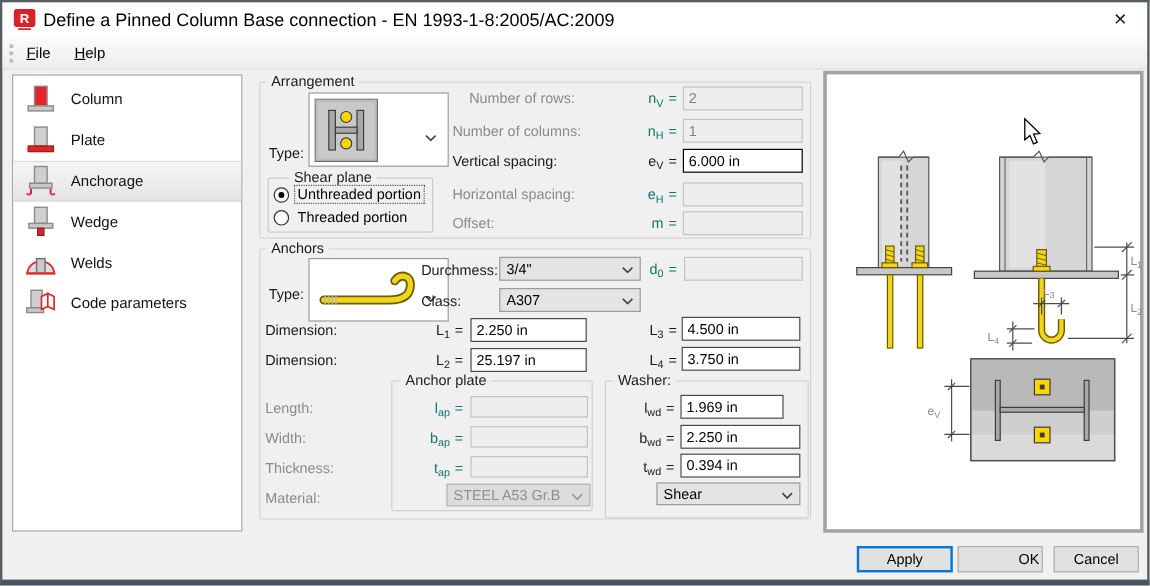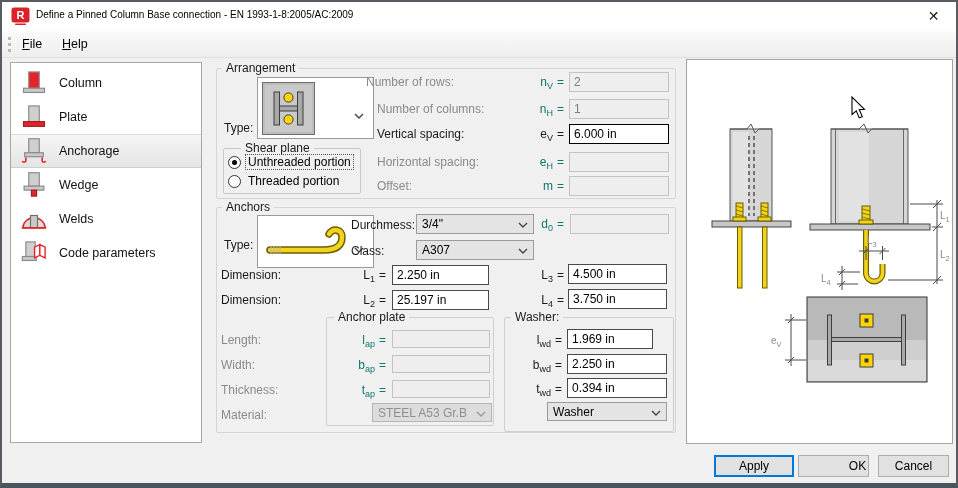--- a/index.html
+++ b/index.html
@@ -4,21 +4,21 @@
 <style>
   html,body{margin:0;padding:0;background:#9aa2a8;font-family:"Liberation Sans",sans-serif;}
   *{box-sizing:border-box;}
   #window{position:relative;width:958px;height:488px;background:#f0f0f0;
     border:2px solid #565c61;border-bottom:5px solid #4a545c;overflow:hidden;}
   .abs{position:absolute;}
   .lbl{font-size:12px;color:#1a1a1a;white-space:nowrap;}
   .lbl.dim{color:#8a8a8a;}
   
   #titlebar{position:absolute;left:0;top:0;width:954px;height:29px;background:#ffffff;}
-  #title-text{position:absolute;left:34px;top:7px;font-size:10px;color:#000;white-space:nowrap;}
+  #title-text{position:absolute;left:34px;top:7px;font-size:15px;color:#000;white-space:nowrap;}
   #app-icon{position:absolute;left:9px;top:5px;width:19px;height:19px;}
   #close-btn{position:absolute;right:0;top:0;width:45px;height:29px;text-align:center;
     line-height:29px;font-size:14px;color:#222;cursor:default;}
   
   #menubar{position:absolute;left:0;top:29px;width:954px;height:27px;
     background:linear-gradient(#fbfbfb,#ededed);border-bottom:1px solid #e0e0e0;}
   .grip{position:absolute;left:6px;top:6px;height:15px;width:0;border-left:3px dotted #b9bcbe;}
   .menu-item{position:absolute;top:5px;font-size:12.5px;color:#000;padding:1px 4px;}
   .menu-item::first-letter{text-decoration:underline;}
   #menu-file{left:16px;}
@@ -56,21 +56,21 @@
   .sym .eq{margin-left:4px;}
   
   .radio-row{position:absolute;display:flex;align-items:center;}
   .radio-circle{width:13px;height:13px;border:1px solid #333;border-radius:50%;background:#fff;position:relative;}
   .radio-circle.checked::after{content:'';position:absolute;left:3px;top:3px;width:5px;height:5px;
     border-radius:50%;background:#000;}
   .radio-label{font-size:12px;color:#000;margin-left:5px;padding:0 2px;}
   .radio-label.focus{outline:1px dotted #555;}
   
   #preview{position:absolute;left:684px;top:57px;width:267px;height:385px;background:#fff;
-    border:1px solid #a3a3a3;}
+    border:3px solid #a3a3a3;}
   
   .btn{position:absolute;top:453px;height:22px;background:#e1e1e1;border:1px solid #adadad;
     font-size:12px;color:#000;text-align:center;line-height:20px;}
   .btn.default{border:2px solid #0078d7;line-height:18px;}
 </style>
 </head>
 <body>
 
 <div id="window">
 
@@ -179,21 +179,21 @@
         <circle cx="26.5" cy="37.5" r="4.6" fill="#ffd400" stroke="#3d3d3d"></circle>
       </svg>
     </span>
     <span class="chev">
       <svg width="10" height="6" viewBox="0 0 10 6">
           <polyline points="1,1 5,5 9,1" fill="none" stroke="#444" stroke-width="1.4"></polyline>
         </svg>
     </span>
   </div>
 
-  <span class="lbl dim abs" style="left:364px;top:73px;">Number of rows:</span>
+  <span class="lbl dim abs" style="left:389px;top:73px;">Number of rows:</span>
   <span class="sym dim" style="left:507px;top:73px;width:55px;"><span>n</span><sub>V</sub><span class="eq">=</span></span>
   <input class="field disabled" style="left: 567px; top: 70px; width: 100px;" disabled="" value="2">
 
   <span class="lbl dim abs" style="left:375px;top:100px;">Number of columns:</span>
   <span class="sym dim" style="left:507px;top:100px;width:55px;"><span>n</span><sub>H</sub><span class="eq">=</span></span>
   <input class="field disabled" style="left: 567px; top: 97px; width: 100px;" disabled="" value="1">
 
   <span class="lbl abs" style="left:375px;top:125px;">Vertical spacing:</span>
   <span class="sym" style="left:507px;top:125px;width:55px;"><span>e</span><sub>V</sub><span class="eq">=</span></span>
   <input class="field focus" style="left: 567px; top: 122px; width: 100px;" value="6.000 in">
@@ -302,21 +302,21 @@
   <span class="sym" style="left:505px;top:331px;width:55px;"><span>l</span><sub>wd</sub><span class="eq">=</span></span>
   <input class="field" style="left: 565px; top: 327px; width: 86px;" value="1.969 in">
 
   <span class="sym" style="left:505px;top:356px;width:55px;"><span>b</span><sub>wd</sub><span class="eq">=</span></span>
   <input class="field" style="left: 565px; top: 352px; width: 100px;" value="2.250 in">
 
   <span class="sym" style="left:505px;top:380px;width:55px;"><span>t</span><sub>wd</sub><span class="eq">=</span></span>
   <input class="field" style="left: 565px; top: 376px; width: 100px;" value="0.394 in">
 
   <div class="combo" style="left:545px;top:400px;width:120px;height:19px;">
-    <span class="ctext">Washer</span>
+    <span class="ctext">Shear</span>
     <span class="chev"><svg width="10" height="6" viewBox="0 0 10 6">
           <polyline points="1,1 5,5 9,1" fill="none" stroke="#444" stroke-width="1.4"></polyline>
         </svg></span>
   </div>
 
   <div id="preview">
     <svg width="265" height="383" viewBox="0 0 265 383">
 
       <rect x="43" y="69" width="42" height="92" fill="#d6d6d6" stroke="#555" stroke-width="1"></rect>
       <rect x="46" y="72" width="16" height="86" fill="#e2e2e2" stroke="none"></rect>

